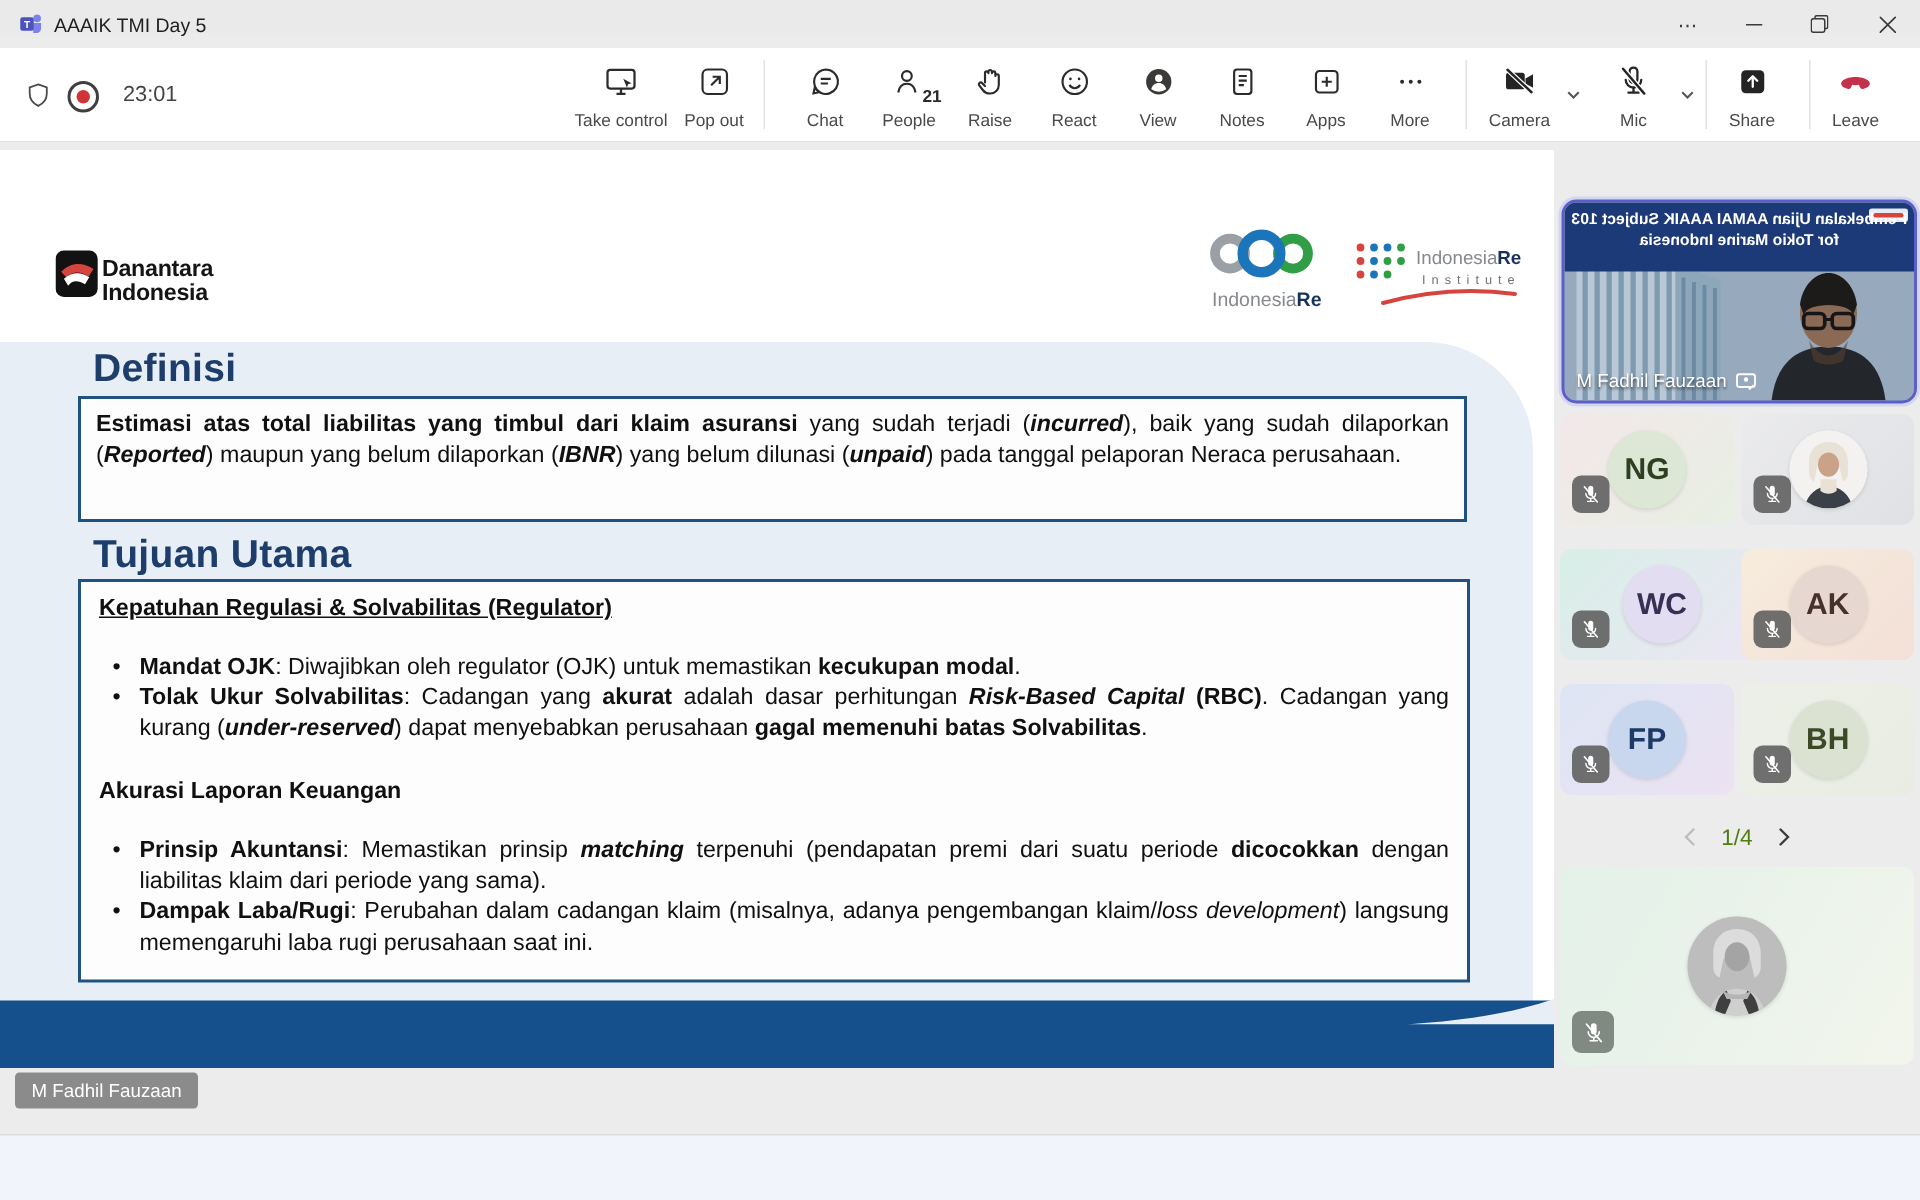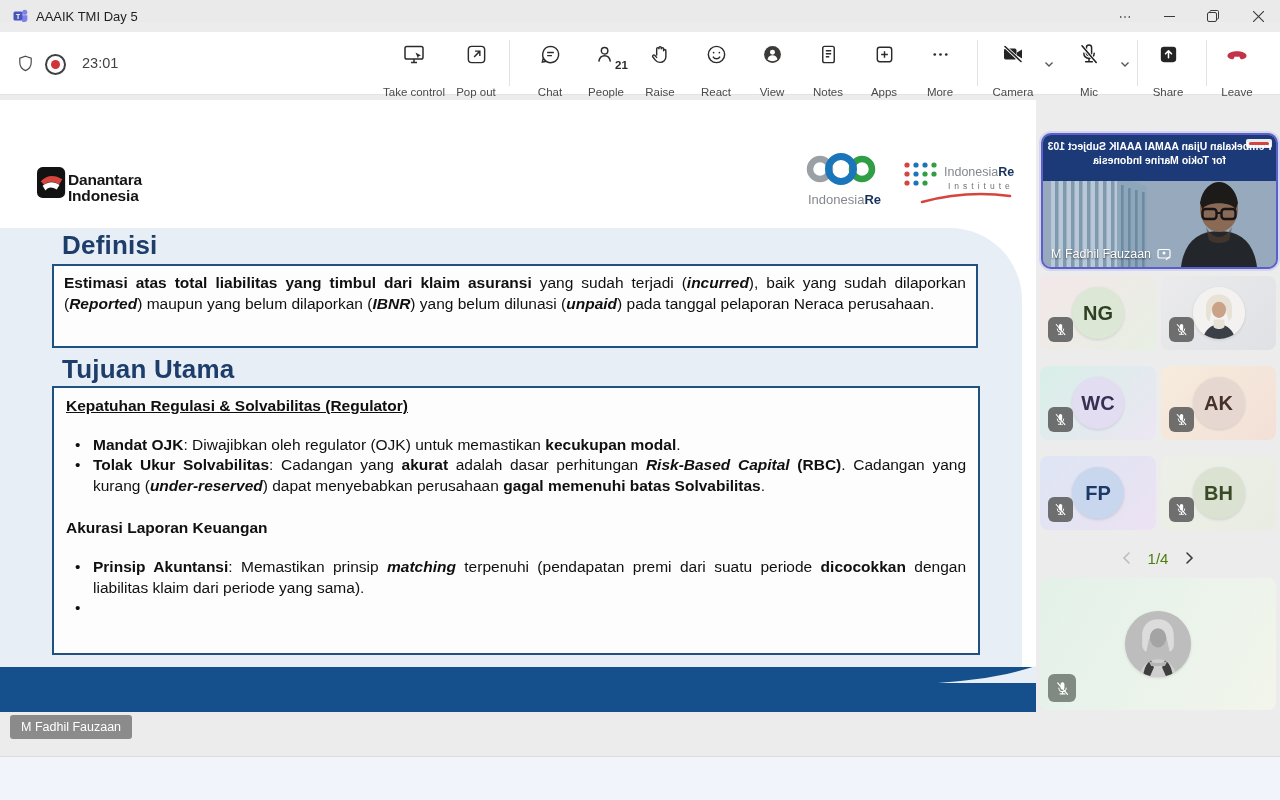--- a/index.html
+++ b/index.html
@@ -10,21 +10,21 @@
 
   
   .titlebar{position:absolute;left:0;top:0;width:1280px;height:22px;background:#eaeaea;}
   .wtitle{position:absolute;left:36px;top:9px;font-size:13px;color:#1f1f1f;}
   .winbtn{position:absolute;top:0;width:44px;height:32px;display:flex;align-items:center;justify-content:center;color:#3a3a3a;font-size:13px;}
 
   
   .toolbar{position:absolute;left:0;top:32px;width:1280px;height:62px;background:#ffffff;border-bottom:1px solid #e3e3e3;}
   .tbtn{position:absolute;top:8px;width:76px;text-align:center;cursor:default;}
   .ticon{height:26px;display:flex;align-items:flex-end;justify-content:center;color:#2b2b2b;}
-  .tlabel{font-size:11.5px;color:#494949;margin-top:20px;white-space:nowrap;}
+  .tlabel{font-size:11.5px;color:#494949;margin-top:9px;white-space:nowrap;}
   .tsep{position:absolute;top:8px;width:1px;height:46px;background:#e2e2e2;}
   .chev{position:absolute;top:24px;color:#565656;}
   .pplbadge{position:absolute;font-size:11.5px;font-weight:700;color:#2b2b2b;}
   .timer{position:absolute;left:82px;top:23px;font-size:14.5px;color:#424242;}
   .recdot{position:absolute;left:45px;top:22px;width:17px;height:17px;border-radius:50%;border:2px solid #3f3f3f;display:flex;align-items:center;justify-content:center;}
   .recdot i{width:9px;height:9px;border-radius:50%;background:#d13438;display:block;}
 
   
   .share{position:absolute;left:0;top:100px;width:1036px;height:612px;background:#ffffff;}
   .panel{position:absolute;left:0;top:128px;width:1022px;height:484px;background:#e8eef6;border-top-right-radius:72px;}
@@ -54,21 +54,21 @@
   .vbgtext{position:absolute;left:4px;right:4px;top:5px;transform:scaleX(-1);color:#fff;
            font-weight:700;font-size:10.5px;line-height:13.5px;text-align:center;}
   .mt-name{position:absolute;left:8px;bottom:6px;color:#fff;font-size:12.5px;text-shadow:0 1px 2px rgba(0,0,0,.6);
            display:flex;align-items:center;gap:6px;}
   .chip{position:absolute;right:4px;top:4px;width:26px;height:9px;border-radius:2px;background:rgba(255,255,255,.9);}
   .chip i{display:block;margin:2.5px 3px;height:3px;border-radius:2px;background:#d6453d;}
 
   .tile{position:absolute;border-radius:8px;overflow:hidden;}
   .t1{background:linear-gradient(135deg,#f3e7e9,#e7efe3);}
   .t2{background:linear-gradient(135deg,#ebebed,#dfe1e4);}
-  .t3{background:linear-gradient(135deg,#d8efe7,#ece6f4);}
+  .t3{background:linear-gradient(135deg,#d8efe7,#ece6f4);padding-left:20px;}
   .t4{background:linear-gradient(135deg,#f6ecdc,#f3e0d8);}
   .t5{background:linear-gradient(135deg,#dde5f4,#ece2f2);}
   .t6{background:linear-gradient(135deg,#edf0e8,#e8ece2);}
   .tbot{background:linear-gradient(120deg,#e3f1e9,#f2f5ec);}
   .initcirc{position:absolute;left:50%;top:50%;transform:translate(-50%,-50%);width:52px;height:52px;
             border-radius:50%;display:flex;align-items:center;justify-content:center;
             font-size:20px;font-weight:600;box-shadow:0 1px 3px rgba(0,0,0,.12);}
   .micbadge{position:absolute;left:8px;bottom:8px;width:25px;height:25px;border-radius:6px;
             background:rgba(97,97,97,.9);display:flex;align-items:center;justify-content:center;color:#fff;}
   .micbadge svg{width:15px;height:15px;}
@@ -350,21 +350,21 @@
 
   <div class="slidebox" style="left:52px;top:286px;width:900px;height:249px;padding:8px 12px;">
     <div><span style="font-weight: 700; text-decoration: underline;">Kepatuhan Regulasi &amp; Solvabilitas (Regulator)</span></div>
     <div style="margin-top:18px;">
       <div class="bullet"><span class="dot">•</span><span><span style="font-weight: 700;">Mandat OJK</span><span>: Diwajibkan oleh regulator (OJK) untuk memastikan </span><span style="font-weight: 700;">kecukupan modal</span><span>.</span></span></div>
       <div class="bullet"><span class="dot">•</span><span><span style="font-weight: 700;">Tolak Ukur Solvabilitas</span><span>: Cadangan yang </span><span style="font-weight: 700;">akurat</span><span> adalah dasar perhitungan </span><span style="font-weight: 700; font-style: italic;">Risk-Based Capital</span><span> </span><span style="font-weight: 700;">(RBC)</span><span>. Cadangan yang kurang (</span><span style="font-weight: 700; font-style: italic;">under-reserved</span><span>) dapat menyebabkan perusahaan </span><span style="font-weight: 700;">gagal memenuhi batas Solvabilitas</span><span>.</span></span></div>
     </div>
     <div style="margin-top:22px;"><span style="font-weight: 700; ">Akurasi Laporan Keuangan</span></div>
     <div style="margin-top:18px;">
       <div class="bullet"><span class="dot">•</span><span><span style="font-weight: 700;">Prinsip Akuntansi</span><span>: Memastikan prinsip </span><span style="font-weight: 700; font-style: italic;">matching</span><span> terpenuhi (pendapatan premi dari suatu periode </span><span style="font-weight: 700;">dicocokkan</span><span> dengan liabilitas klaim dari periode yang sama).</span></span></div>
-      <div class="bullet"><span class="dot">•</span></div>
+      <div class="bullet"><span class="dot">•</span><span><span style="font-weight: 700;">Dampak Laba/Rugi</span><span>: Perubahan dalam cadangan klaim (misalnya, adanya pengembangan klaim/</span><span style="font-style: italic;">loss development</span><span>) langsung memengaruhi laba rugi perusahaan saat ini.</span></span></div>
     </div>
   </div>
 
   <div class="footerbar"></div>
   <svg class="abs" style="left:938px;top:566px" width="98" height="17" viewBox="0 0 98 17">
     <path d="M0 0 H98 V17 C62 5 26 2 0 0 Z" fill="#e8eef6" transform="scale(1,-1) translate(0,-17)"></path>
   </svg>
 </div>
 
 <div class="pill">M Fadhil Fauzaan</div>

